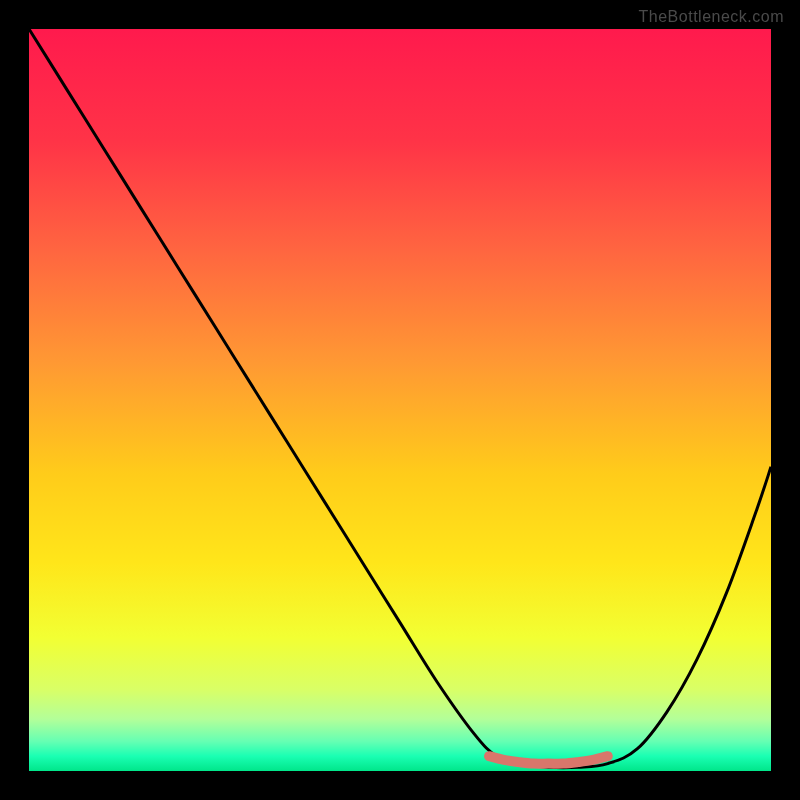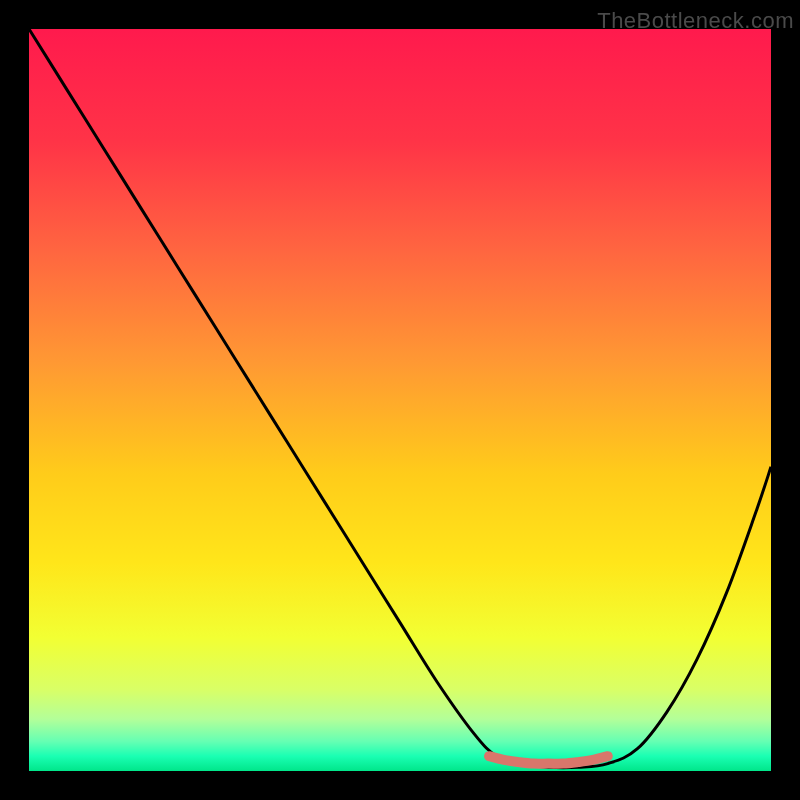--- a/index.html
+++ b/index.html
@@ -7,23 +7,23 @@
     width: 800px;
     height: 800px;
     background: #000;
     position: relative;
     font-family: Arial, sans-serif;
     overflow: hidden;
   }
   .watermark {
     position: absolute;
     top: 8px;
-    right: 6px;
+    right: 16px;
     color: #4a4a4a;
-    font-size: 22px;
+    font-size: 16px;
     font-weight: 500;
     z-index: 10;
     letter-spacing: 0.5px;
   }
   .plot-area {
     position: absolute;
     left: 29px;
     top: 29px;
     width: 742px;
     height: 742px;

